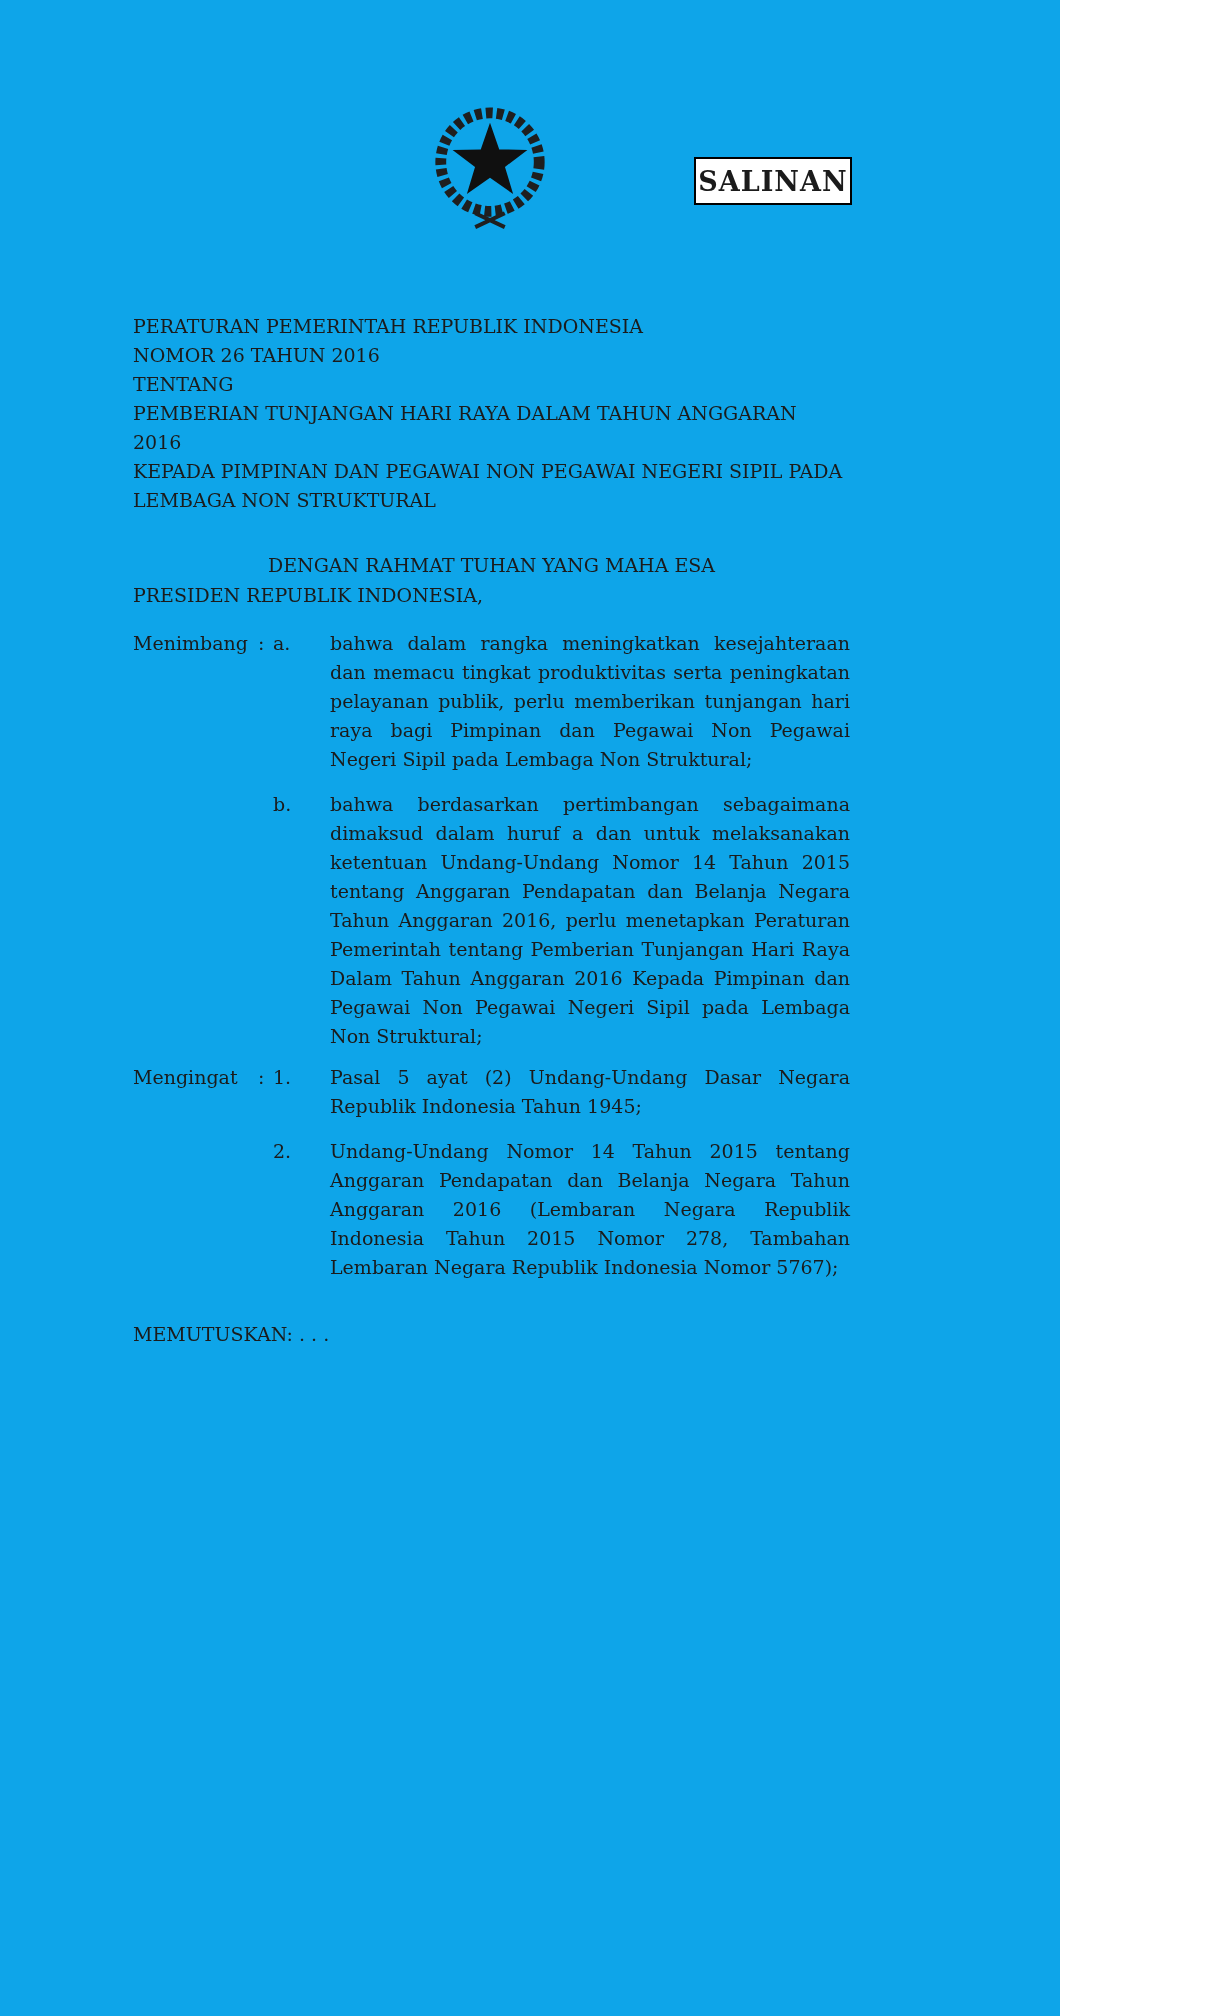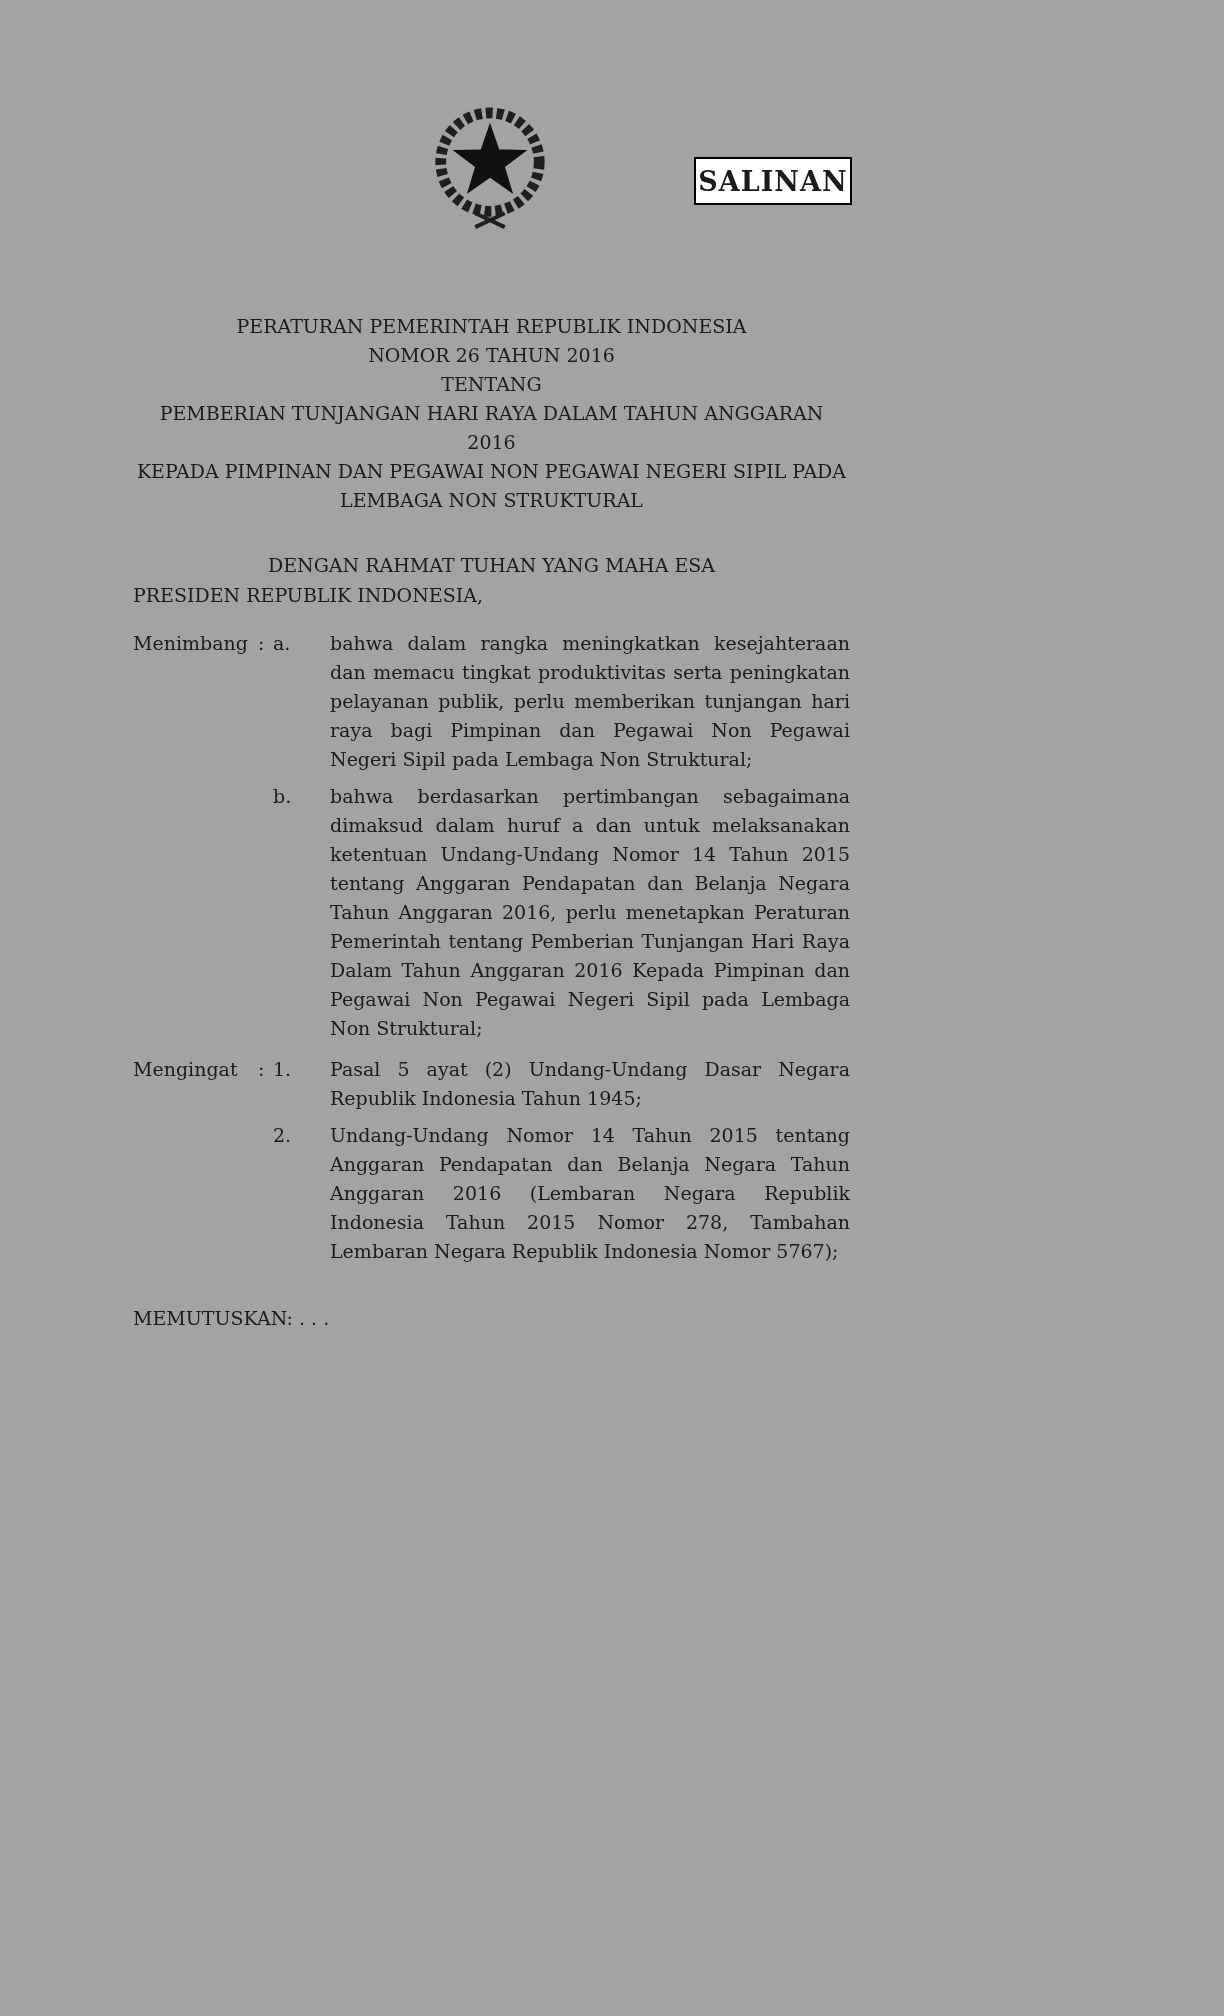--- a/index.html
+++ b/index.html
@@ -1,20 +1,20 @@
 <!DOCTYPE html>
 <html><head>
 <meta charset="utf-8">
 <style>
   html, body { margin: 0; padding: 0; background: #ffffff; }
   .page {
     position: relative;
-    width: 1224px;
+    width: 1060px;
     height: 2016px;
-    background: #a3a3a3;
+    background: #0ea5e9;
     font-family: "DejaVu Serif", serif;
     color: #1b1b1b;
     overflow: hidden;
   }
 
   
   .emblem { position: absolute; top: 102px; left: 426px; width: 128px; height: 134px; }
 
   
   .salinan-box {
@@ -33,28 +33,28 @@
     font-family: "Liberation Sans", sans-serif;
   }
   .lh1 { font-size: 17px; letter-spacing: 5px; }
   .lh2 { font-size: 16px; letter-spacing: 3.5px; margin-top: 4px; }
 
   
   .doc-body {
     position: absolute; top: 312px; left: 133px; width: 717px;
     font-size: 19px; line-height: 29px;
   }
-  .title-block { text-align: center; }
+  .title-block { text-align: left; }
   .invocation { text-align: center; margin-top: 36px; }
   .authority  { text-align: left; margin-top: 1px; }
 
   .section {
     display: grid;
     grid-template-columns: 125px 15px 57px 1fr;
-    row-gap: 8px;
+    row-gap: 16px;
     margin-top: 19px;
   }
   .section.second { margin-top: 12px; }
   .cell { min-height: 1px; }
   .cell.text { text-align: justify; text-justify: inter-word; }
 
   .memutuskan { text-align: left; margin-top: 38px; }
 </style>
 </head>
 <body>

